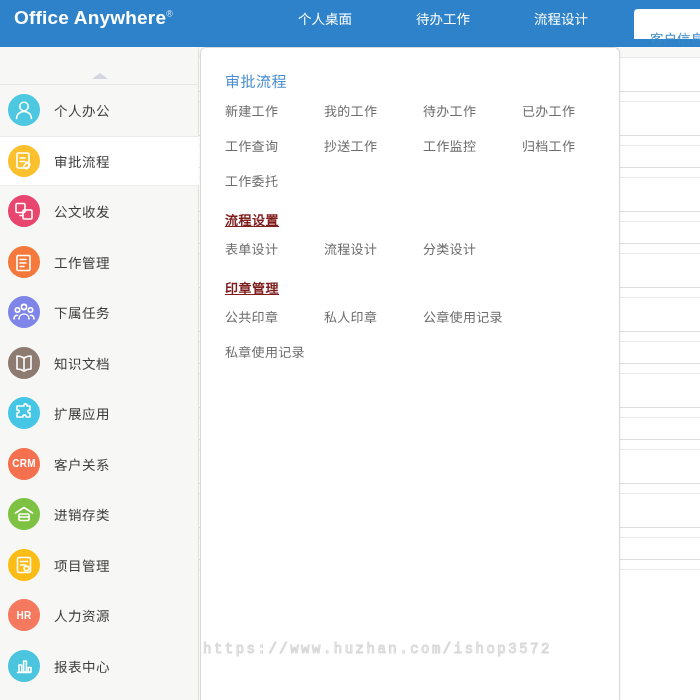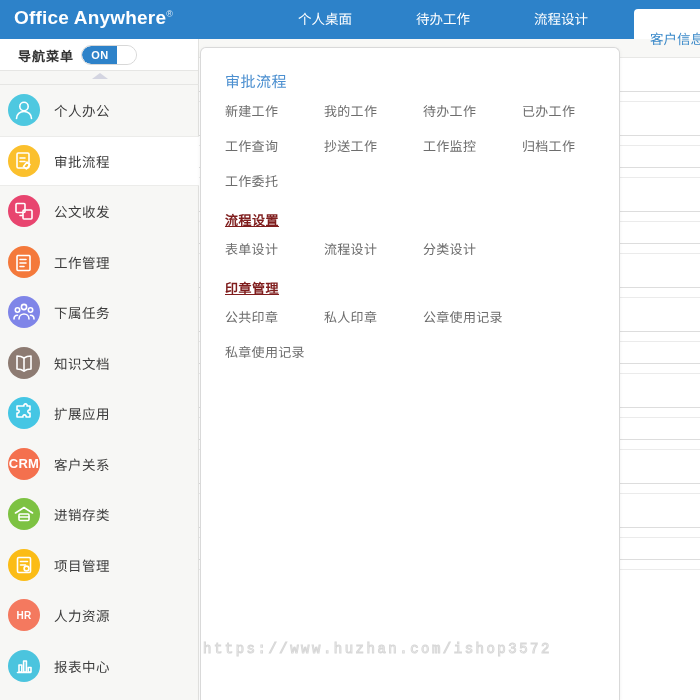--- a/index.html
+++ b/index.html
@@ -15,21 +15,21 @@
     background: #ffffff;
     font-family: "Liberation Sans", "DejaVu Sans", sans-serif;
     -webkit-font-smoothing: antialiased;
   }
 
   
   .header {
     position: absolute;
     top: 0; left: 0;
     width: 700px;
-    height: 39px;
+    height: 47px;
     background: #2d82c9;
     z-index: 40;
   }
   .logo {
     position: absolute;
     left: 14px;
     top: 7px;
     color: #ffffff;
     font-size: 19px;
     font-weight: bold;
@@ -336,27 +336,20 @@
     <div class="bg-row short"></div>
     <div class="bg-row tall"></div>
     <div class="bg-row short"></div>
     <div class="bg-row tall"></div>
     <div class="bg-row short"></div>
     <div class="bg-row mid"></div>
     <div class="bg-row short"></div>
   </div>
 
 <div class="sidebar">
-  <div class="nav-toggle-row">
-    <div class="nav-toggle-label">导航菜单</div>
-    <div class="switch">
-      <div class="switch-on">ON</div>
-      <div class="switch-knob"></div>
-    </div>
-  </div>
   <div class="caret-up"></div>
   <div class="sidebar-sep"></div>
   <div class="nav-list" id="nav-list">
       <div class="nav-item">
         <div class="nav-icon" style="background: rgb(78, 200, 224);">
           <svg width="32" height="32" viewBox="0 0 32 32">
             <circle cx="16" cy="12.5" r="4.2" fill="none" stroke="#fff" stroke-width="1.6" stroke-linecap="round" stroke-linejoin="round"></circle>
             <path d="M8.5 24.5c0-4.3 3.4-7 7.5-7s7.5 2.7 7.5 7" fill="none" stroke="#fff" stroke-width="1.6" stroke-linecap="round" stroke-linejoin="round"></path>
           </svg>
         </div>
@@ -415,21 +408,21 @@
       <div class="nav-item">
         <div class="nav-icon" style="background: rgb(69, 198, 228);">
           <svg width="32" height="32" viewBox="0 0 32 32">
             <path d="M13 9h3a1.6 1.6 0 113 0h3v4a1.6 1.6 0 100 3v4h-4a1.6 1.6 0 10-3 0H9v-4a1.6 1.6 0 100-3V9z" fill="none" stroke="#fff" stroke-width="1.6" stroke-linecap="round" stroke-linejoin="round"></path>
           </svg>
         </div>
         <div class="nav-label">扩展应用</div>
       </div>
       <div class="nav-item">
         <div class="nav-icon" style="background: rgb(244, 112, 78);">
-          <span style="font-size:13px;font-weight:bold;letter-spacing:0.3px;">CRM</span>
+          <span style="font-size:10px;font-weight:bold;letter-spacing:0.3px;">CRM</span>
         </div>
         <div class="nav-label">客户关系</div>
       </div>
       <div class="nav-item">
         <div class="nav-icon" style="background: rgb(125, 194, 66);">
           <svg width="32" height="32" viewBox="0 0 32 32">
             <path d="M7.5 15L16 9.5 24.5 15" fill="none" stroke="#fff" stroke-width="1.6" stroke-linecap="round" stroke-linejoin="round"></path>
             <rect x="11" y="16" width="10" height="6.5" rx="1" fill="none" stroke="#fff" stroke-width="1.6" stroke-linecap="round" stroke-linejoin="round"></rect>
             <path d="M11 19h10" fill="none" stroke="#fff" stroke-width="1.6" stroke-linecap="round" stroke-linejoin="round"></path>
           </svg>

